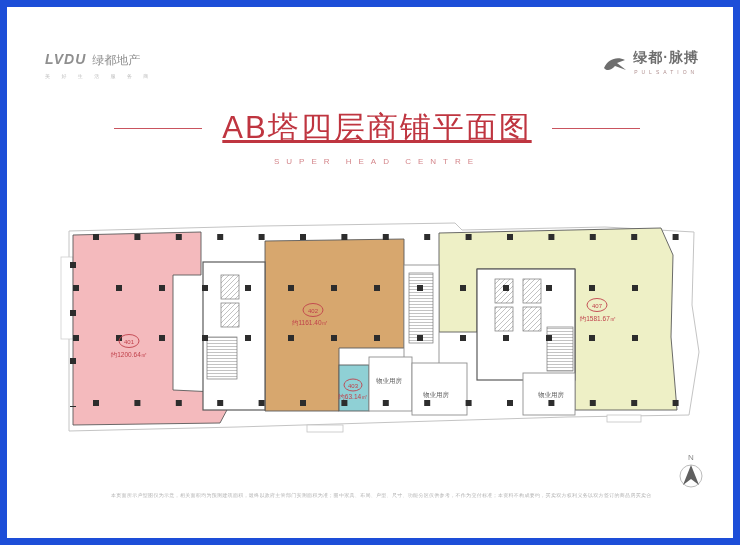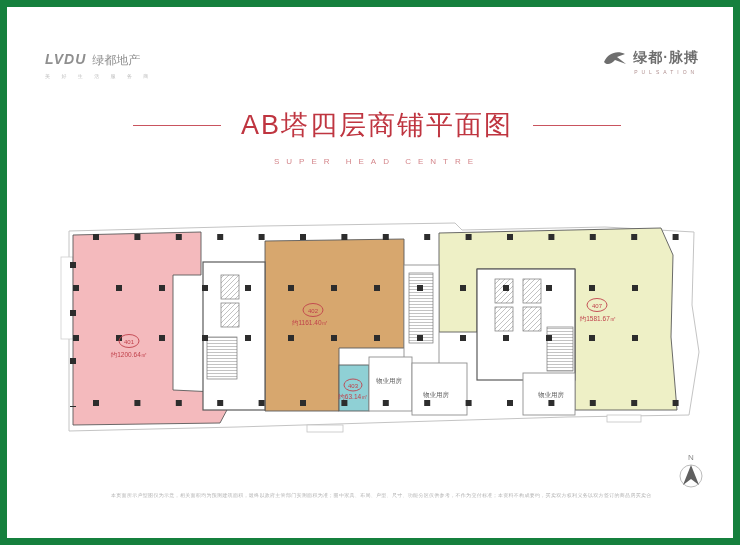--- a/index.html
+++ b/index.html
@@ -1,33 +1,33 @@
 <!DOCTYPE html>
 <html><head>
 <meta charset="utf-8">
 <style>
   html,body{margin:0;padding:0;background:#fff;}
-  .page{width:740px;height:545px;box-sizing:border-box;border:7px solid #15803d;
+  .page{width:740px;height:545px;box-sizing:border-box;border:7px solid #1d4ed8;
         position:relative;background:#fff;overflow:hidden;
         font-family:"Liberation Sans", sans-serif;}
   
   .logo-left{position:absolute;left:38px;top:44px;color:#8f8f8f;}
   .logo-left .row{display:flex;align-items:baseline;gap:6px;}
   .lvdu{font-size:14px;font-weight:bold;font-style:italic;letter-spacing:1px;}
   .logo-left .cn{font-size:12px;font-weight:normal;}
   .tagline{margin-top:4px;font-size:5px;letter-spacing:5px;color:#bdbdbd;}
   
-  .logo-right{position:absolute;right:34px;top:42px;display:flex;align-items:flex-start;gap:5px;}
+  .logo-right{position:absolute;right:34px;top:42px;display:flex;align-items:flex-end;gap:5px;}
   .logo-right .cn2{font-size:14px;font-weight:bold;color:#6e6e6e;letter-spacing:1px;}
   .logo-right .pul{margin-top:2px;font-size:5px;letter-spacing:4px;color:#b09090;text-align:center;}
   
   .title-wrap{position:absolute;top:100px;left:0;width:740px;display:flex;
               align-items:center;justify-content:center;gap:20px;}
   .rule{width:88px;height:1px;background:#c9545e;}
-  .title-wrap h1{margin:0;font-size:27px;font-weight:500;color:#bf3540;letter-spacing:2px;}
+  .title-wrap h1{margin:0;font-size:31px;font-weight:500;color:#bf3540;letter-spacing:2px;text-decoration:underline;}
   .subtitle{position:absolute;top:150px;left:0;width:740px;text-align:center;
             font-size:8px;letter-spacing:7px;color:#d4868b;}
   
   svg.plan{position:absolute;left:0;top:0;width:740px;height:545px;}
   svg.plan text{font-family:"Liberation Sans", sans-serif;}
   
   .disclaimer{position:absolute;top:485px;left:104px;width:540px;font-size:5px;
               color:#b3b3b3;white-space:nowrap;overflow:hidden;letter-spacing:0.3px;}
 </style>
 </head>

